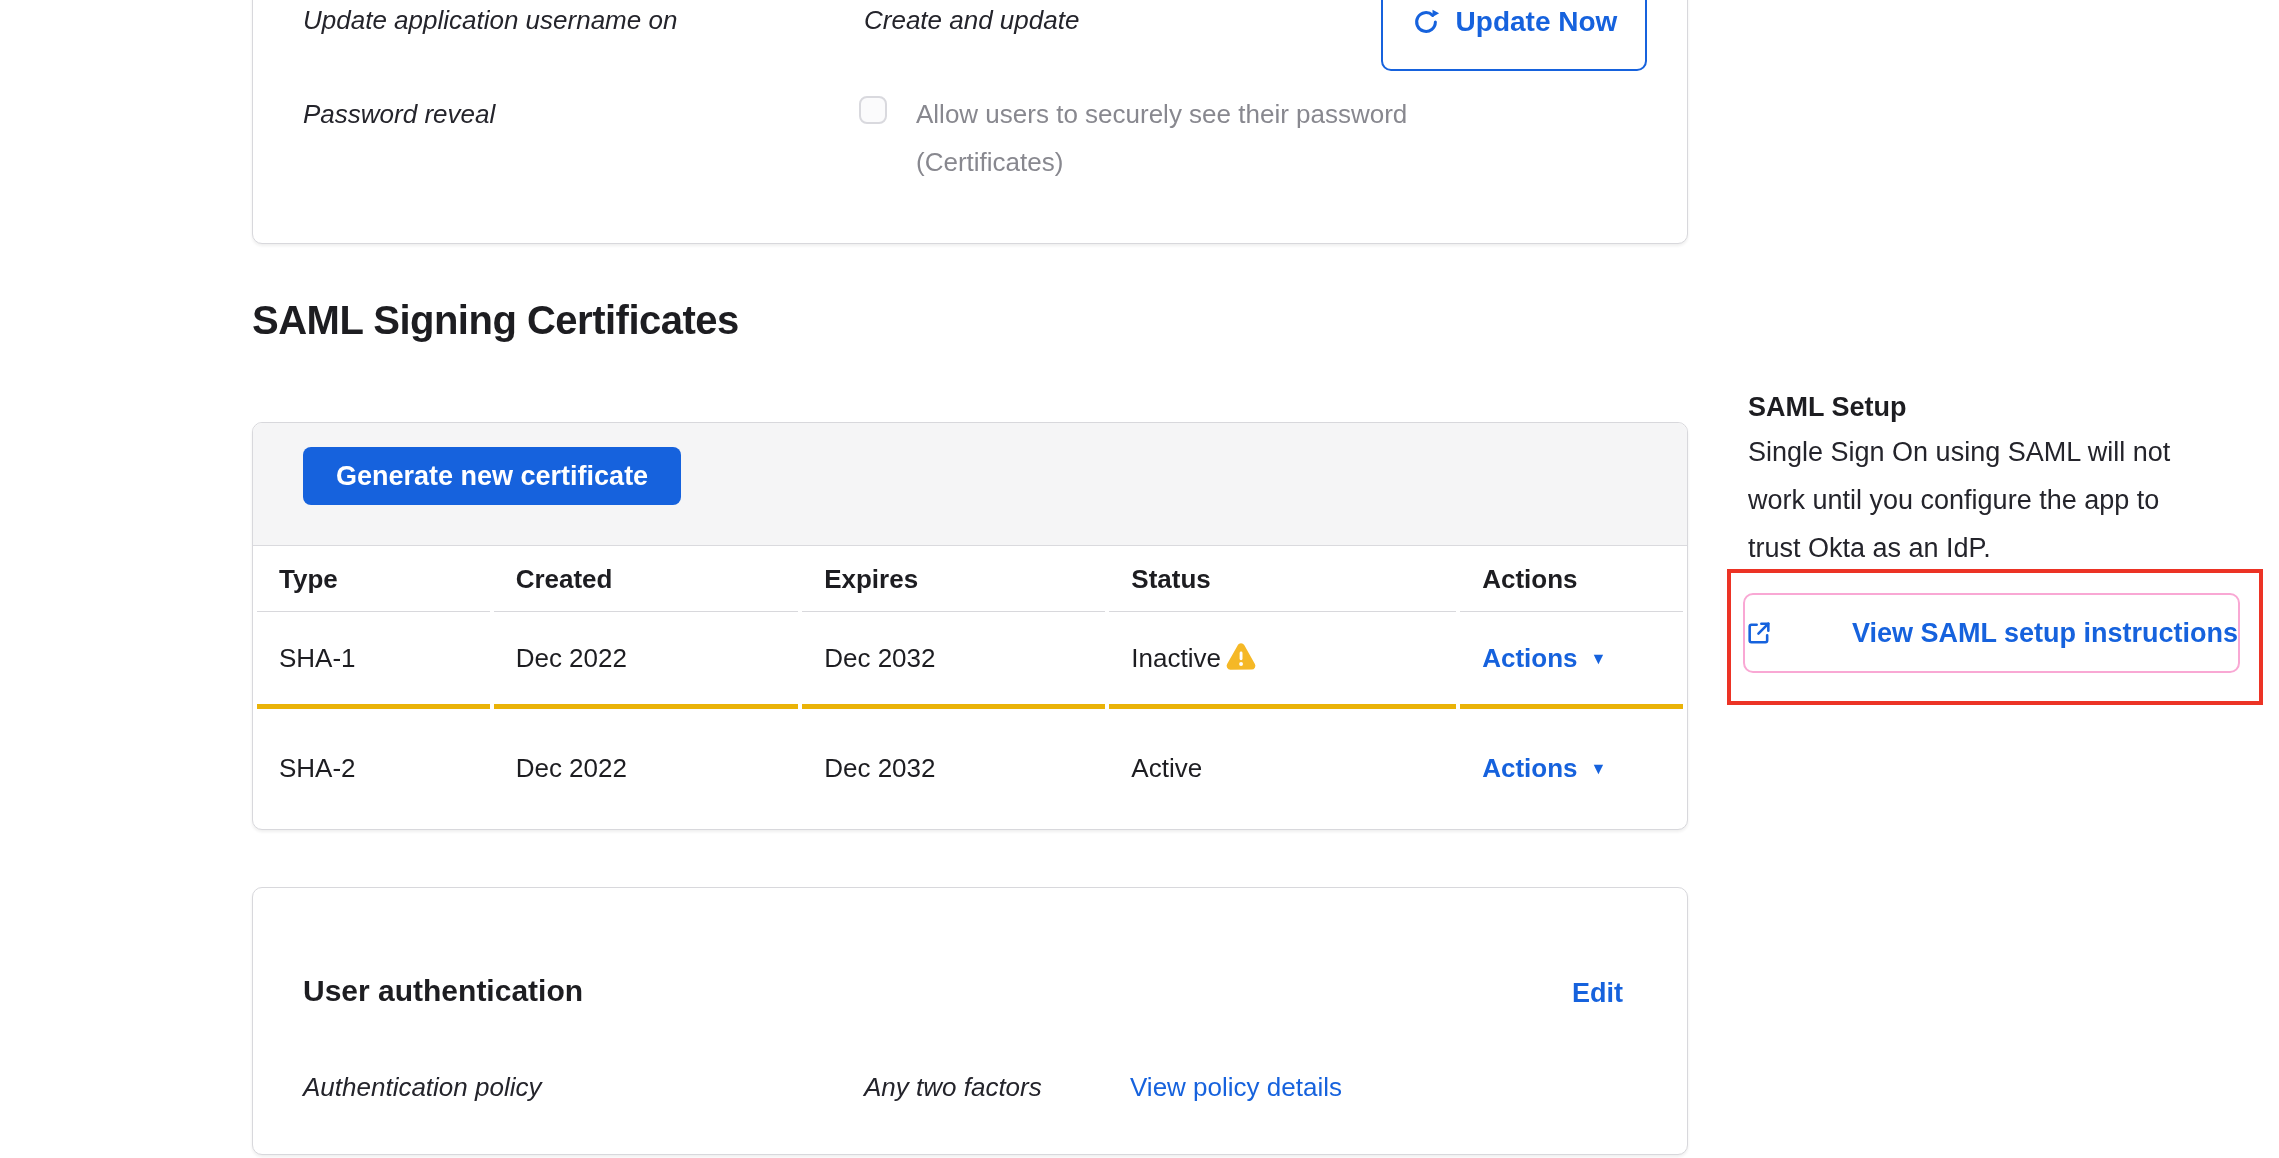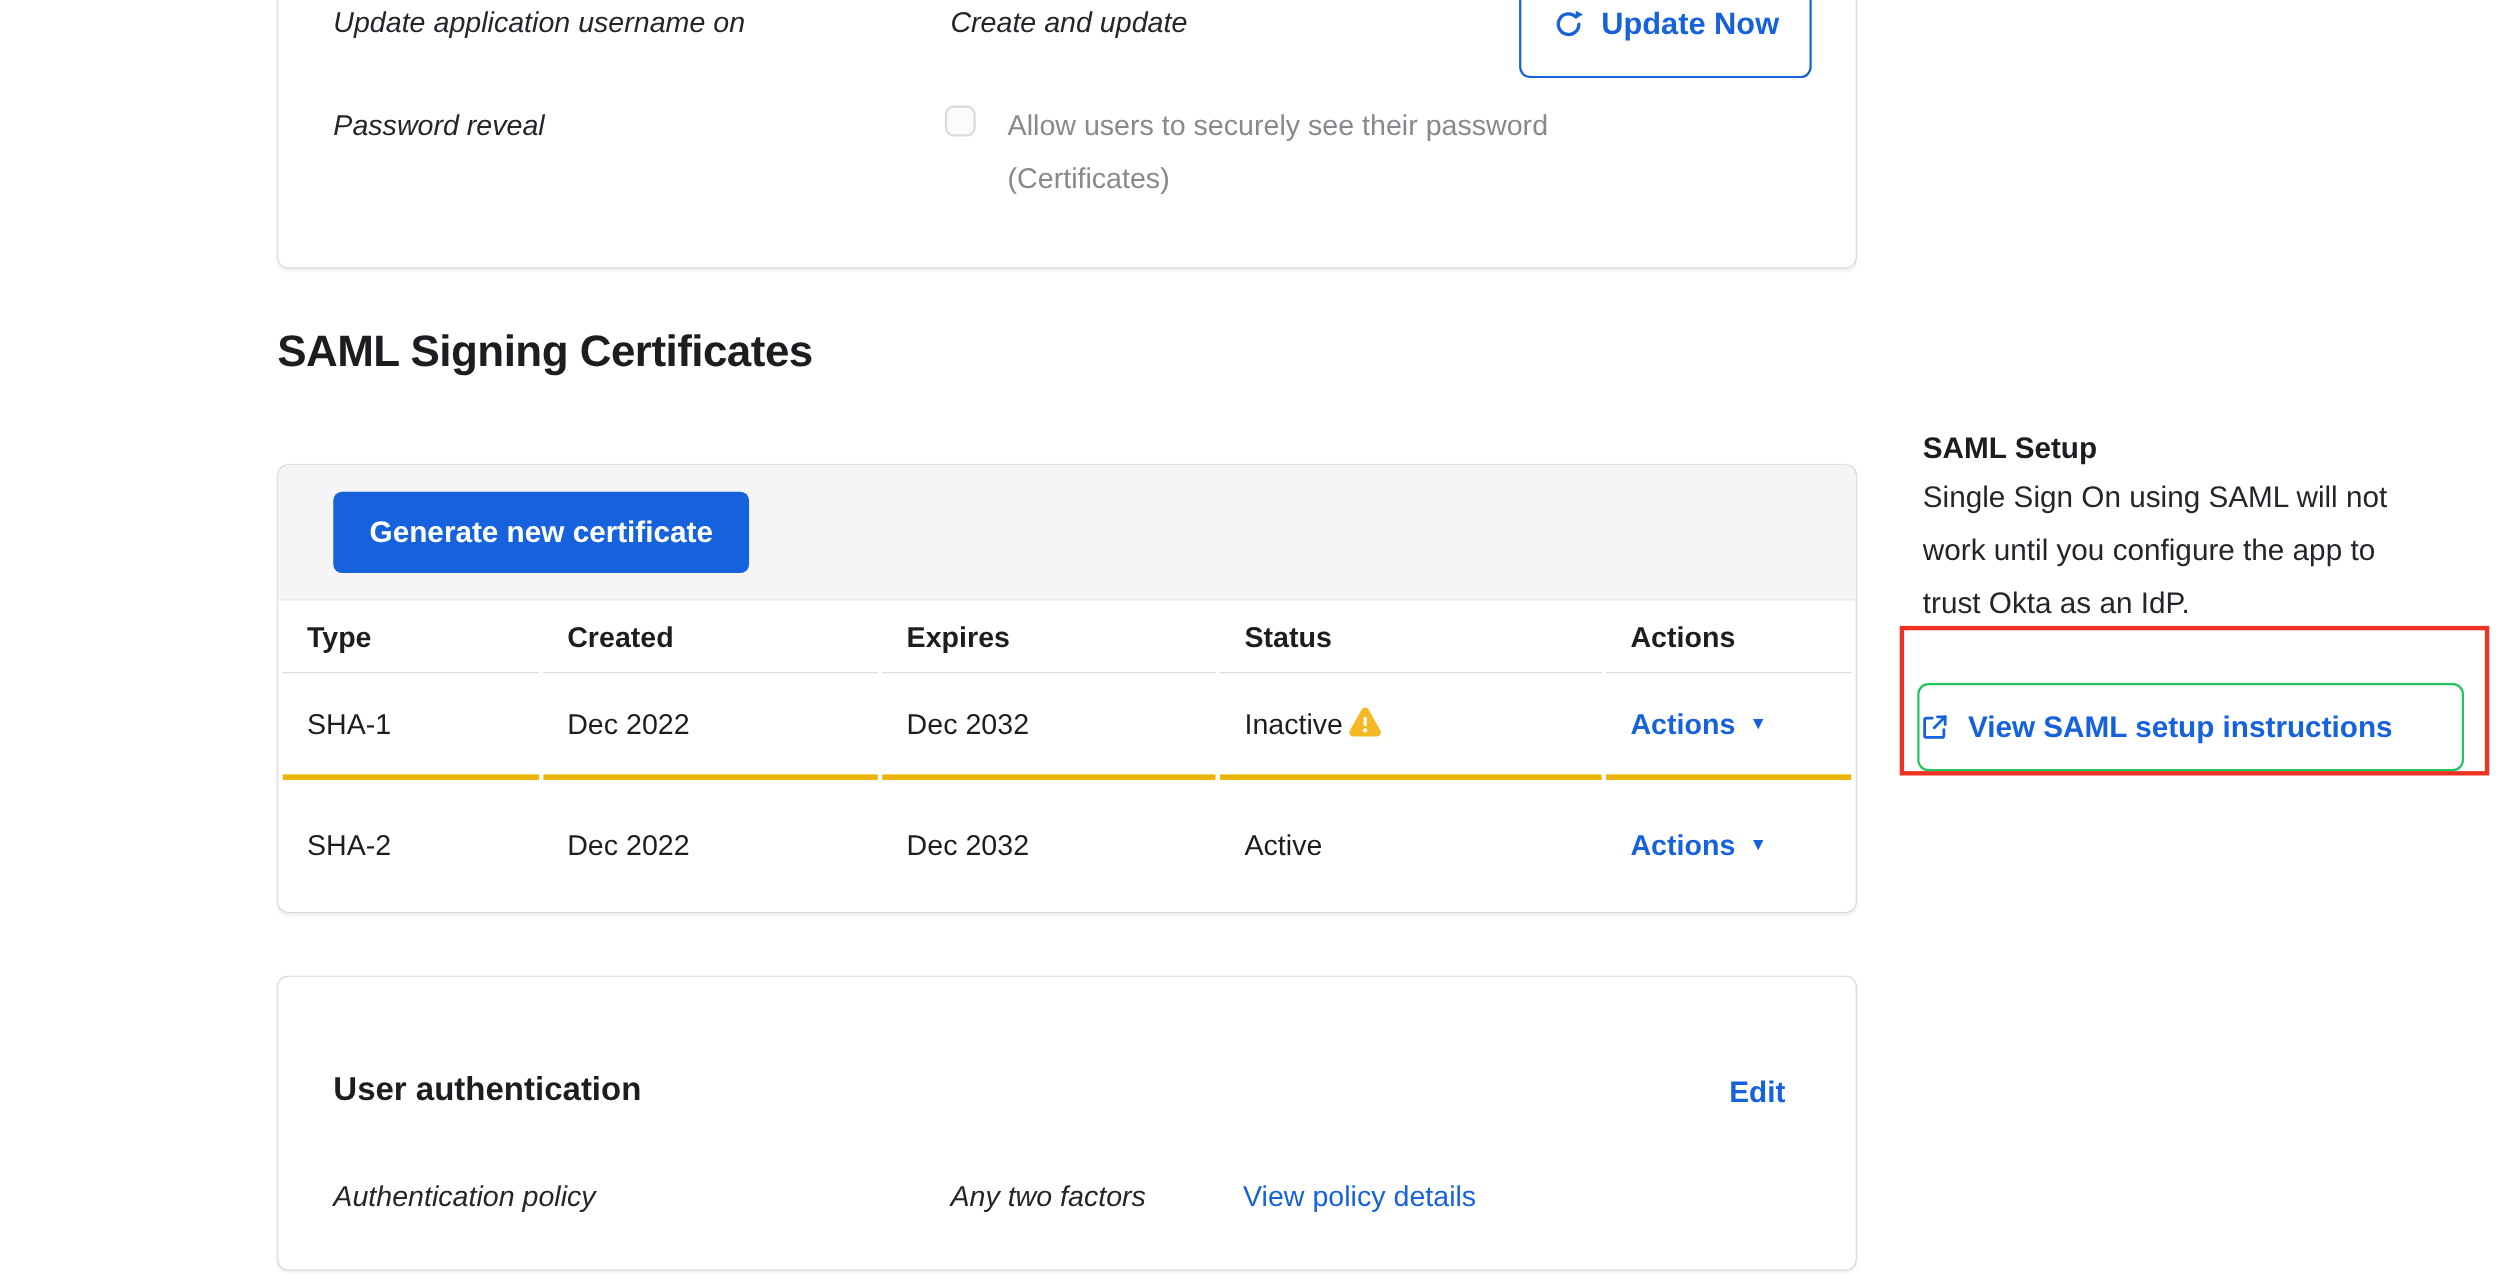--- a/index.html
+++ b/index.html
@@ -23,21 +23,21 @@
   
   .btn-outline {
     position:absolute; display:flex; align-items:center; justify-content:center;
     gap:15px; background:#ffffff; border:2px solid #1662dd; border-radius:10px;
     color:#1662dd; font-weight:700; font-size:28px; cursor:pointer;
   }
   
   .btn-primary {
     position:absolute; display:inline-flex; align-items:center;
     background:#1662dd; border:none; border-radius:8px; color:#ffffff;
-    font-weight:700; font-size:27px; padding:0 33px; height:74px; cursor:pointer;
+    font-weight:700; font-size:27px; padding:0 33px; height:58px; cursor:pointer;
   }
   .checkbox {
     position:absolute; width:28px; height:28px; border:2px solid #d9d9de;
     border-radius:8px; background:#fbfbfc;
   }
   h1.page-h1 {
     position:absolute; font-size:40px; line-height:48px; font-weight:700;
     color:#1d1d21; letter-spacing:-0.5px;
   }
   .card-header-strip {
@@ -63,23 +63,23 @@
   .actions-link {
     display:inline-flex; align-items:center; gap:13px; color:#1662dd;
     font-weight:700; font-size:26px; text-decoration:none; cursor:pointer;
   }
   .caret { font-size:16px; line-height:16px; position:relative; top:1px; }
   .text-link { color:#1662dd; text-decoration:none; font-size:26px; cursor:pointer; }
   .red-callout {
     position:absolute; border:4px solid #ec3325; background:transparent;
   }
   .btn-outline-sm {
-    position:absolute; display:flex; align-items:center; justify-content:flex-start;
-    gap:16px; background:#ffffff; border:2px solid #22c55e; border-radius:10px;
-    color:#1662dd; font-weight:700; font-size:27px; cursor:pointer;margin-top:28px;
+    position:absolute; display:flex; align-items:center; justify-content:space-between;
+    gap:16px; background:#ffffff; border:2px solid #f9a8d4; border-radius:10px;
+    color:#1662dd; font-weight:700; font-size:27px; cursor:pointer;
   }
   .desc-line { display:block; font-size:27px; line-height:48px; color:#24242b; }
 </style>
 </head>
 <body>
 
 <div id="canvas">
 
   <div class="card" style="left:252px; top:-62px; width:1436px; height:306px;">
 

